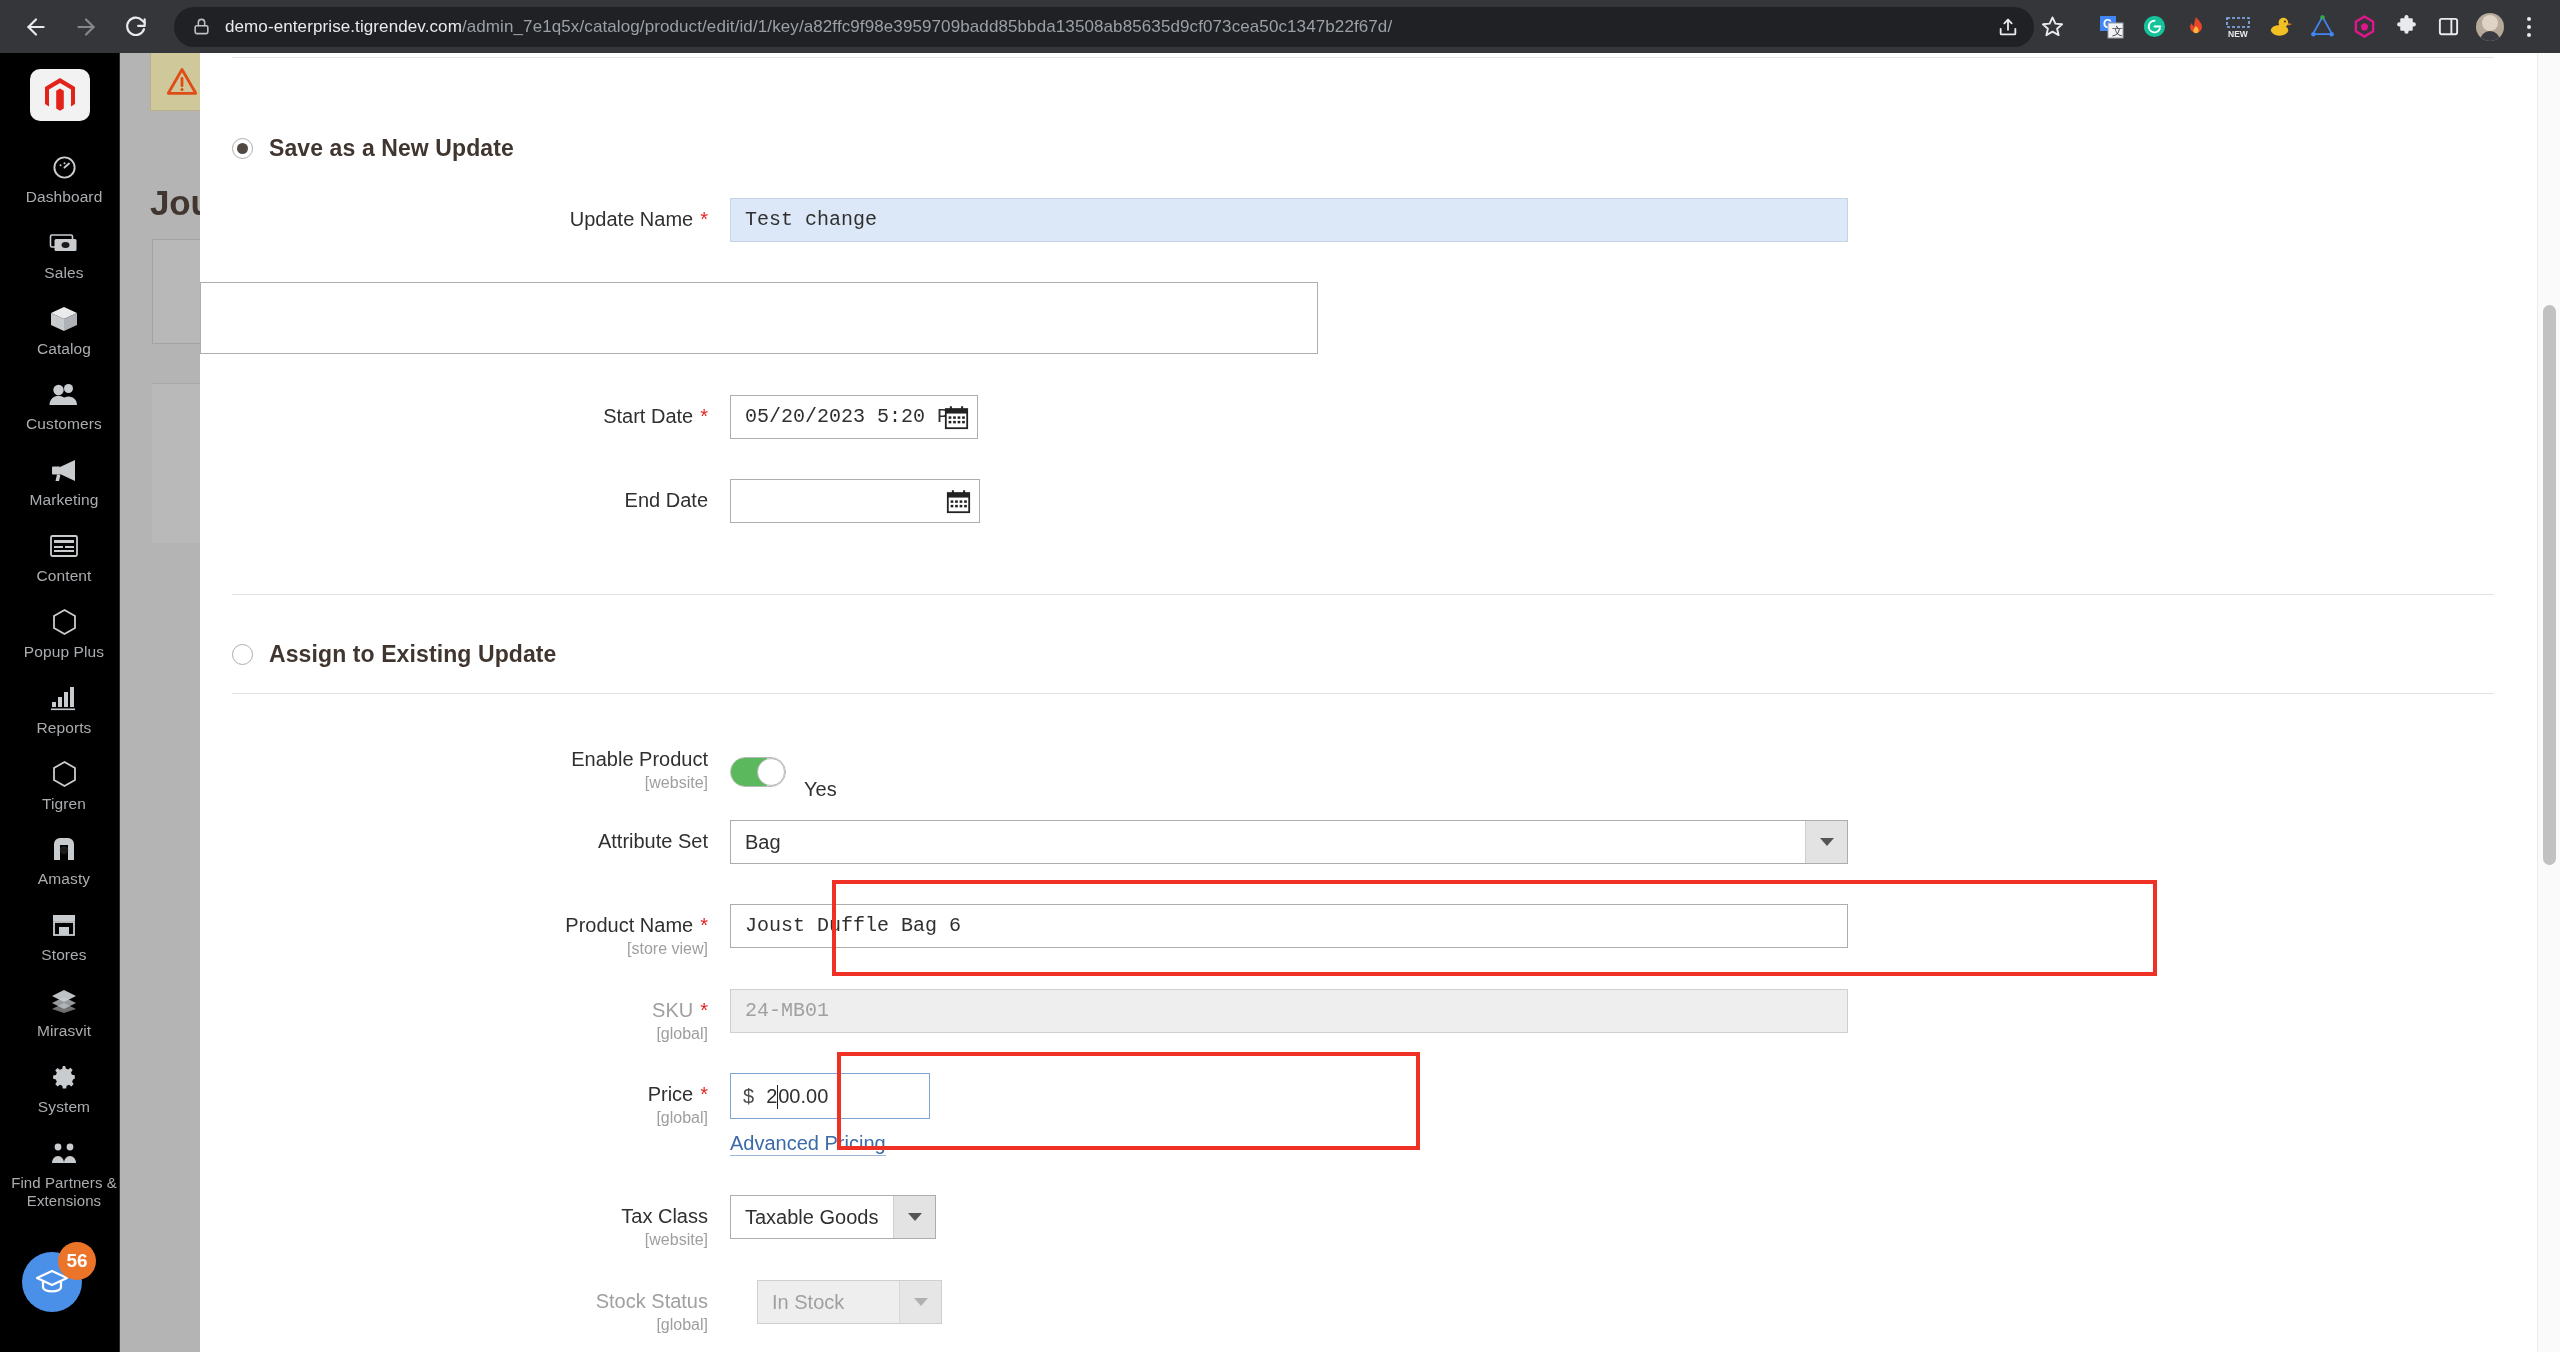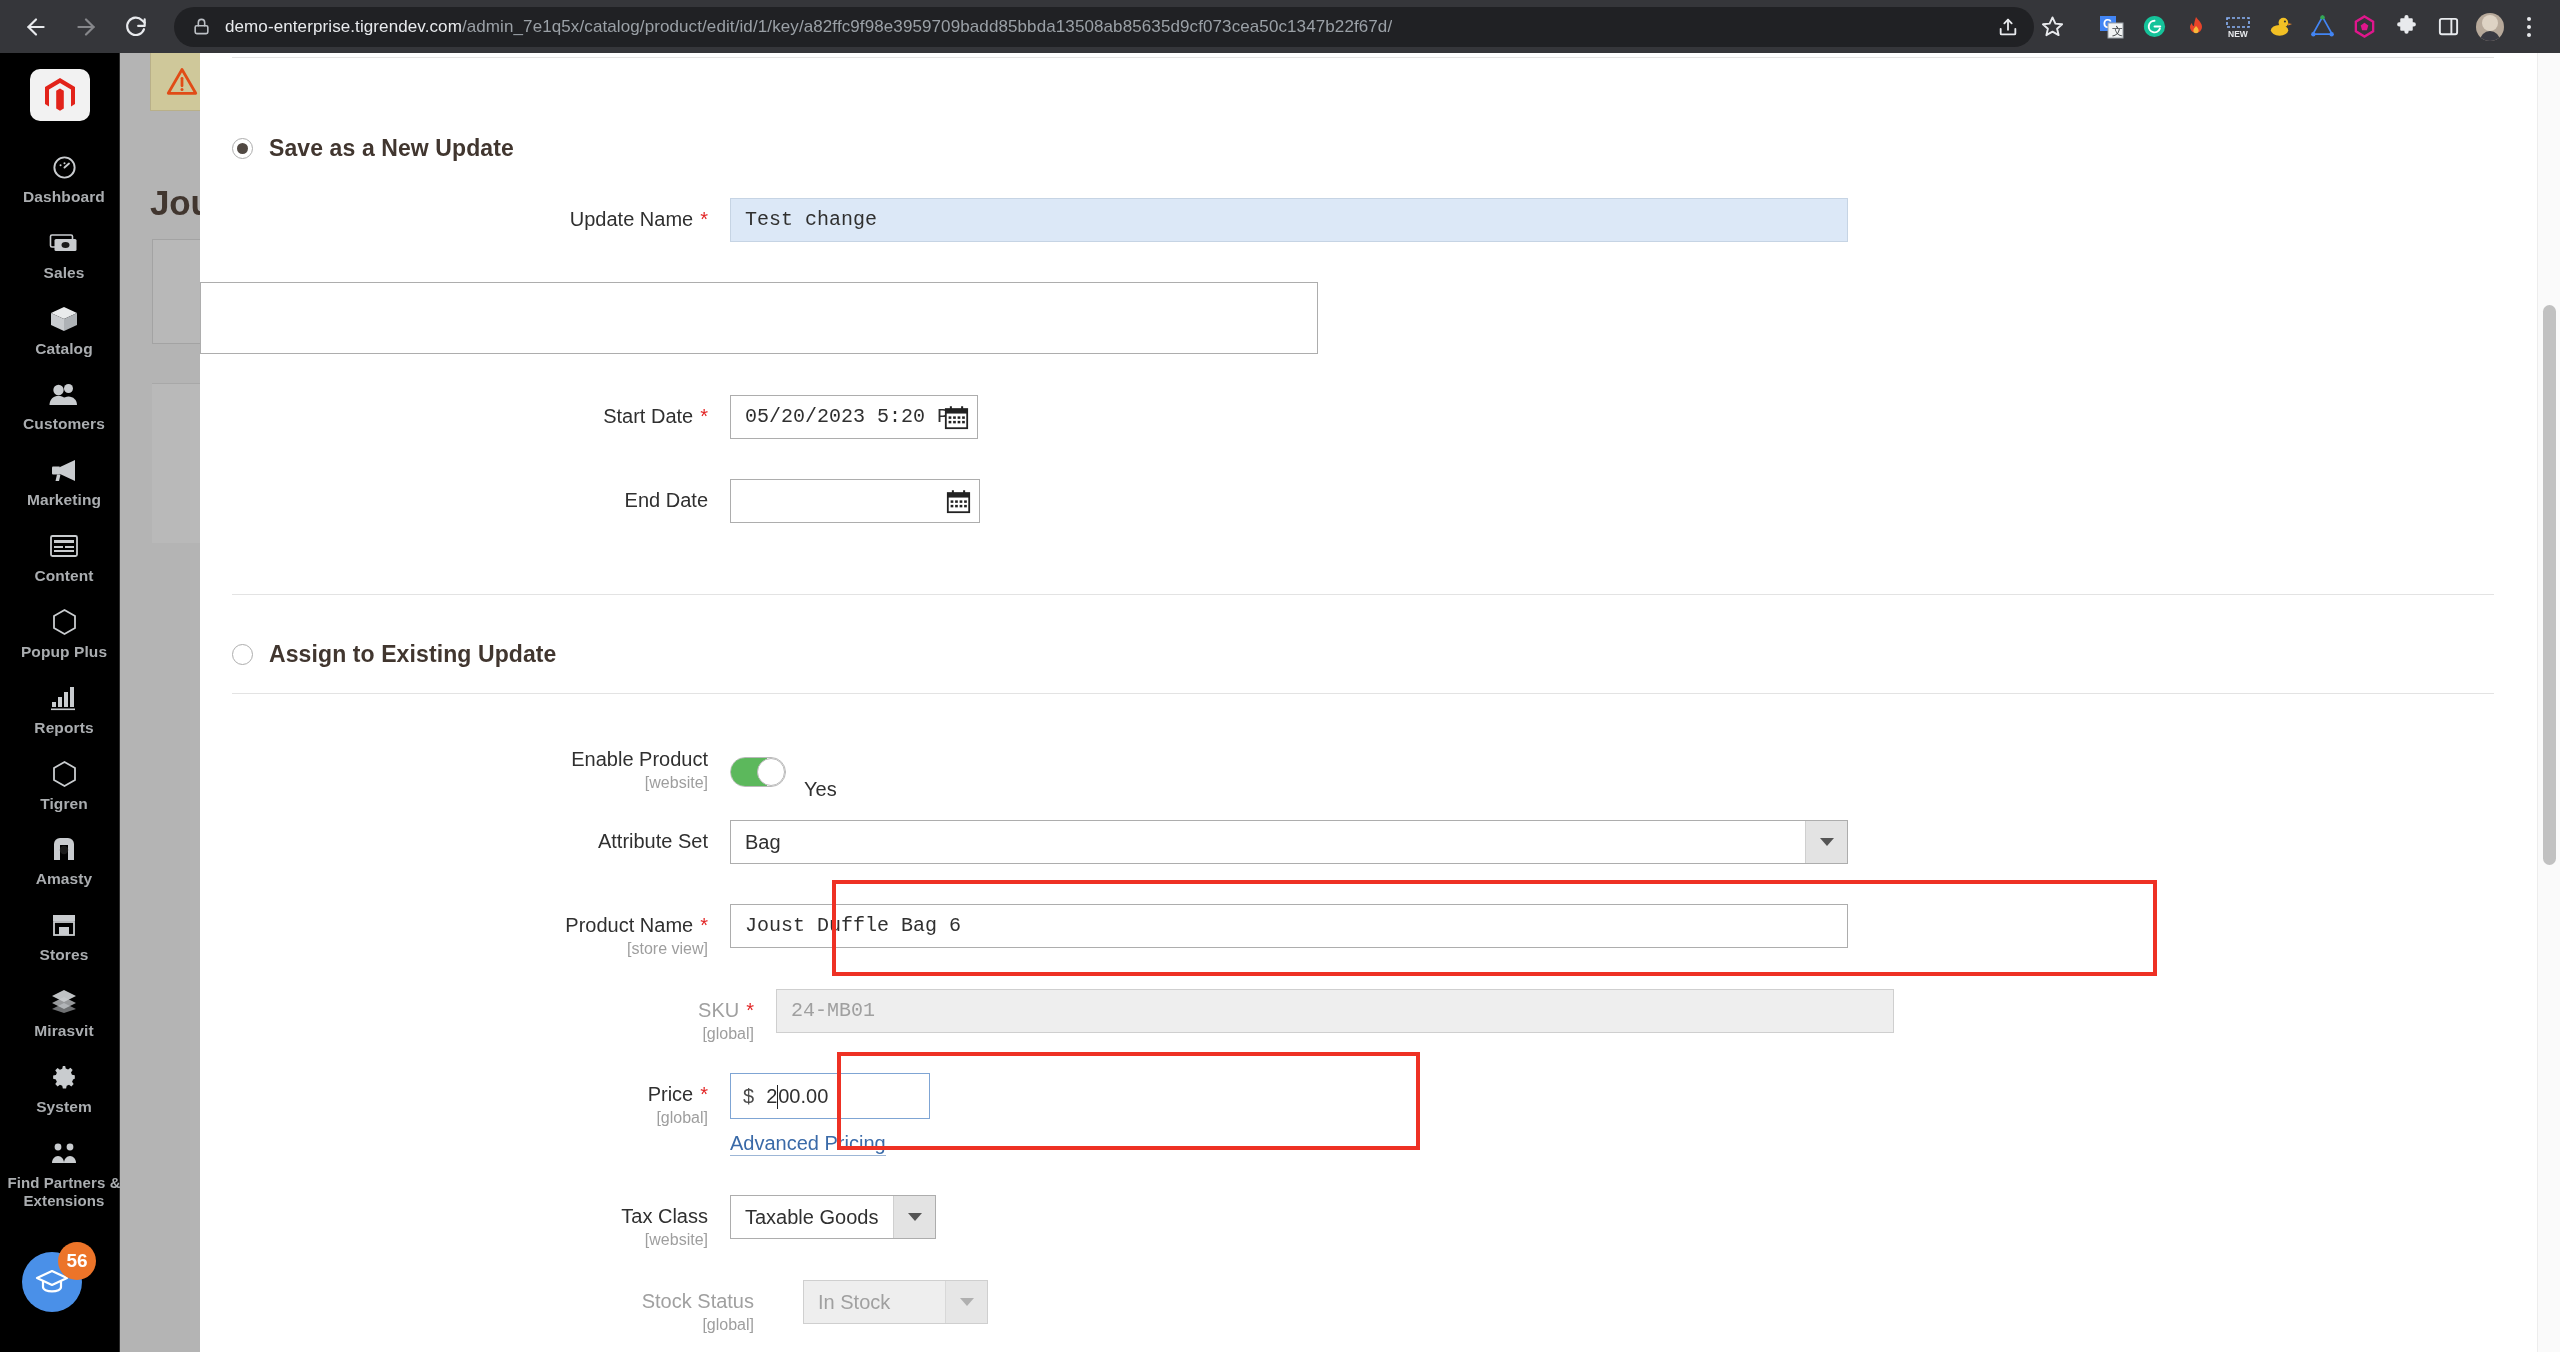--- a/index.html
+++ b/index.html
@@ -86,21 +86,20 @@
     display:flex; align-items:center; justify-content:center;
   }
   .nav-item {
     width: 128px;
     padding: 12px 2px 11px 2px;
     text-align: center;
     color: #aaadb0;
     font-size: 15.5px;
     line-height: 1.15;
     letter-spacing: 0.1px;
-    font-weight: bold;
   }
   .nav-item .ico {
     height: 28px;
     display: flex; align-items: center; justify-content: center;
     margin-bottom: 7px;
   }
   .nav-item .lbl { display: block; padding: 0 4px; }
   .nav-item.two-line .lbl { font-size: 15px; line-height: 1.2; }
 
   
@@ -217,21 +216,21 @@
     font-size: 20px;
     color: #303030;
     flex: 0 0 auto;
   }
   .f-label .scope {
     display: block;
     font-size: 16px;
     color: #9e9e9e;
     margin-top: 3px;
   }
-  .f-label.disabled { color: #a0a0a0; margin-left: 46px; }
+  .f-label.disabled { color: #a0a0a0; }
   .req { color: #e22626; margin-left: 7px; font-size: 20px; }
 
   .inp {
     height: 44px;
     border: 1px solid #adadad;
     background: #fff;
     font-size: 20px;
     color: #303030;
     padding: 0 14px;
     font-family: Liberation Mono, monospace;

